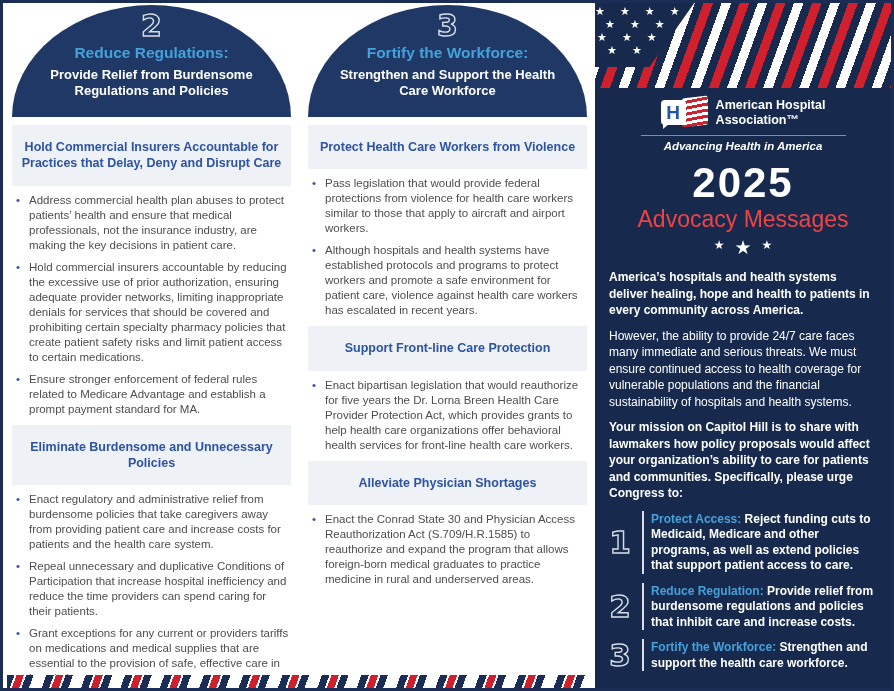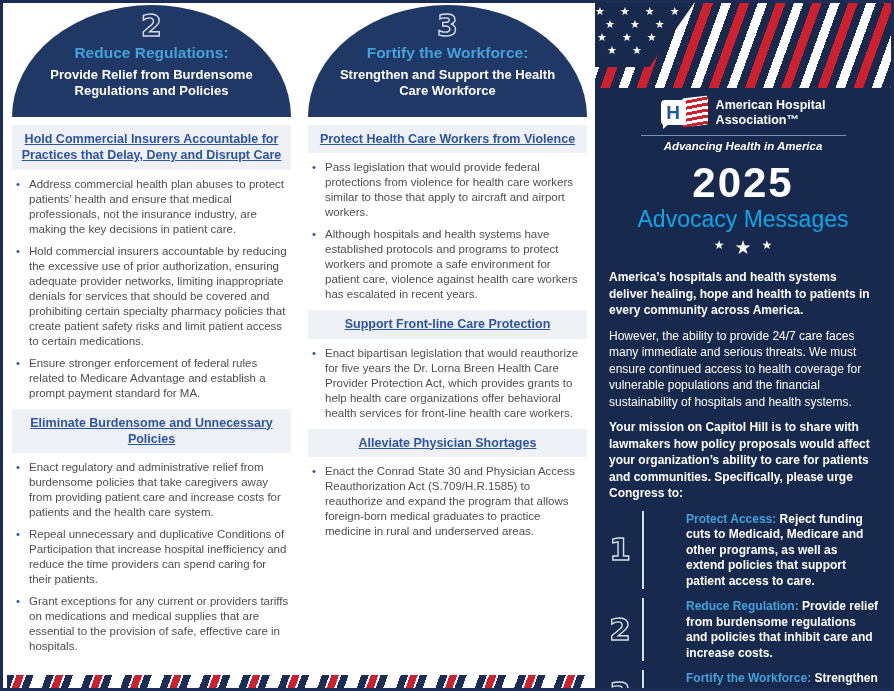--- a/index.html
+++ b/index.html
@@ -49,23 +49,22 @@
     margin:5px auto;max-width:230px;
     color:#fff;font-size:13px;font-weight:600;line-height:1.25;
   }
 
   
   .sec-head{
     background:#eef1f5;
     color:var(--section-blue);
     font-size:12.5px;font-weight:bold;line-height:1.3;
     text-align:center;
-    padding:6px 8px;
+    padding:14px 8px;
     margin:8px 0 4px;
-    text-decoration:underline;
   }
   ul.bullets{list-style:none;margin:0;padding:0 0 0 4px;}
   ul.bullets li{
     position:relative;
     padding-left:13px;
     margin:7px 0;
     font-size:11.5px;line-height:15px;
     color:var(--body-text);
   }
   ul.bullets li::before{
@@ -128,39 +127,39 @@
   }
   .org-name{color:#fff;font-weight:bold;font-size:12.5px;line-height:1.2;}
   .logo-divider{width:205px;height:1px;background:#7d8fae;margin:6px auto 4px;}
   .tagline{color:#fff;font-style:italic;font-weight:bold;font-size:11.5px;text-align:center;}
 
   .year{
     color:#fff;text-align:center;
     font-size:42px;font-weight:bold;letter-spacing:2px;line-height:1.05;
     margin-top:9px;
   }
-  .adv{color:#0ea5e9;text-align:center;font-size:23px;font-weight:400;margin-top:1px;}
+  .adv{color:#ef4444;text-align:center;font-size:23px;font-weight:400;margin-top:1px;}
   .stars{text-align:center;color:#fff;margin:5px 0 4px;line-height:20px;}
   .stars .s-small{font-size:12px;position:relative;top:-5px;margin:0 5px;}
   .stars .s-big{font-size:19px;margin:0 5px;}
 
   .sb-p{color:#fff;font-size:12px;line-height:16.5px;margin:9px 14px 0;}
   .sb-p.bold{font-weight:bold;}
 
   .sb-items{margin-top:4px;}
   .sb-item{display:flex;align-items:stretch;margin:9px 12px 0 10px;gap:7px;}
   .item-num{
     width:30px;flex:0 0 auto;
     font-family:"DejaVu Sans",sans-serif;
     font-size:31px;font-weight:bold;line-height:1;
     color:transparent;-webkit-text-stroke:1.4px var(--outline);
     align-self:center;text-align:center;
   }
   .item-bar{width:2px;background:#d9dee8;flex:0 0 auto;}
-  .item-text{flex:1;color:#fff;font-size:12px;font-weight:bold;line-height:15.5px;padding-top:1px;margin-left:35px;}
+  .item-text{flex:1;color:#fff;font-size:12px;font-weight:bold;line-height:15.5px;padding-top:1px;}
   .item-text .lead{color:var(--accent-blue);}
 
   
   .stripe-band{
     position:absolute;
     left:4px;bottom:0;
     width:584px;height:13px;
     background:repeating-linear-gradient(110deg,
       #1b2d55 0 7px,
       #ffffff 7px 9px,

